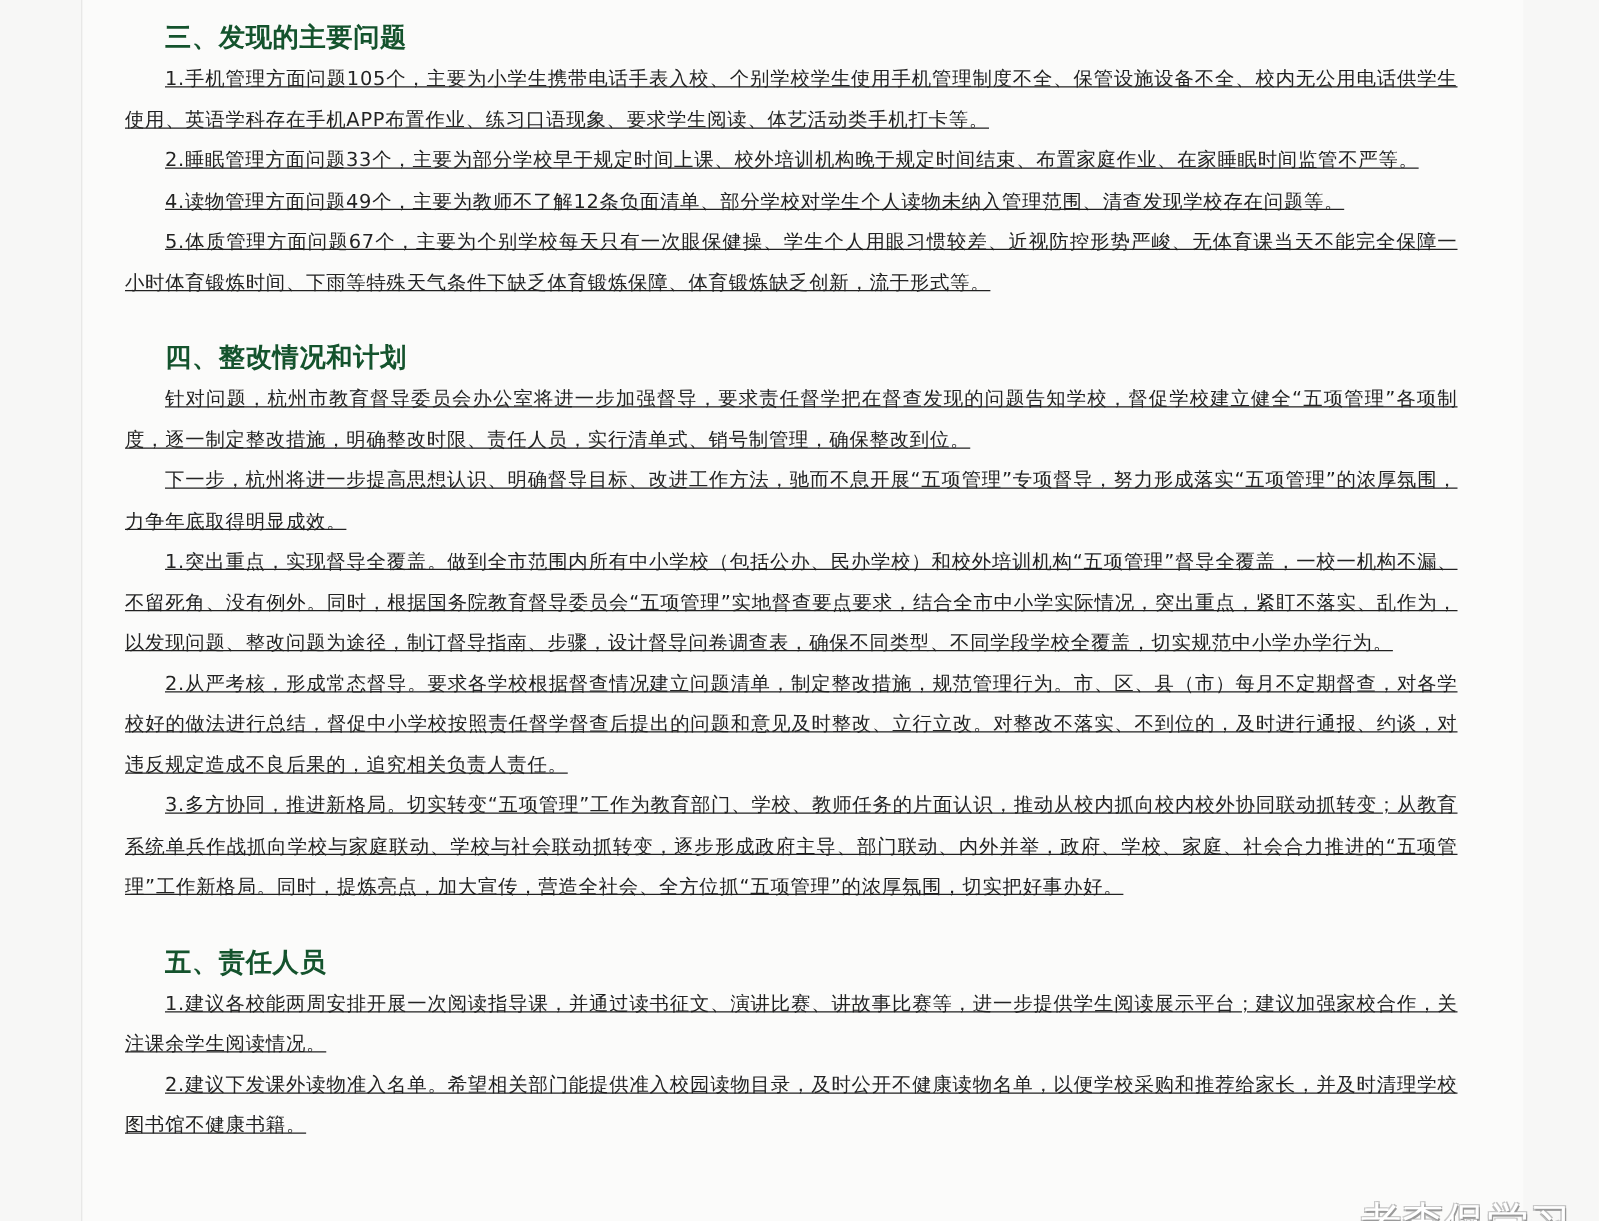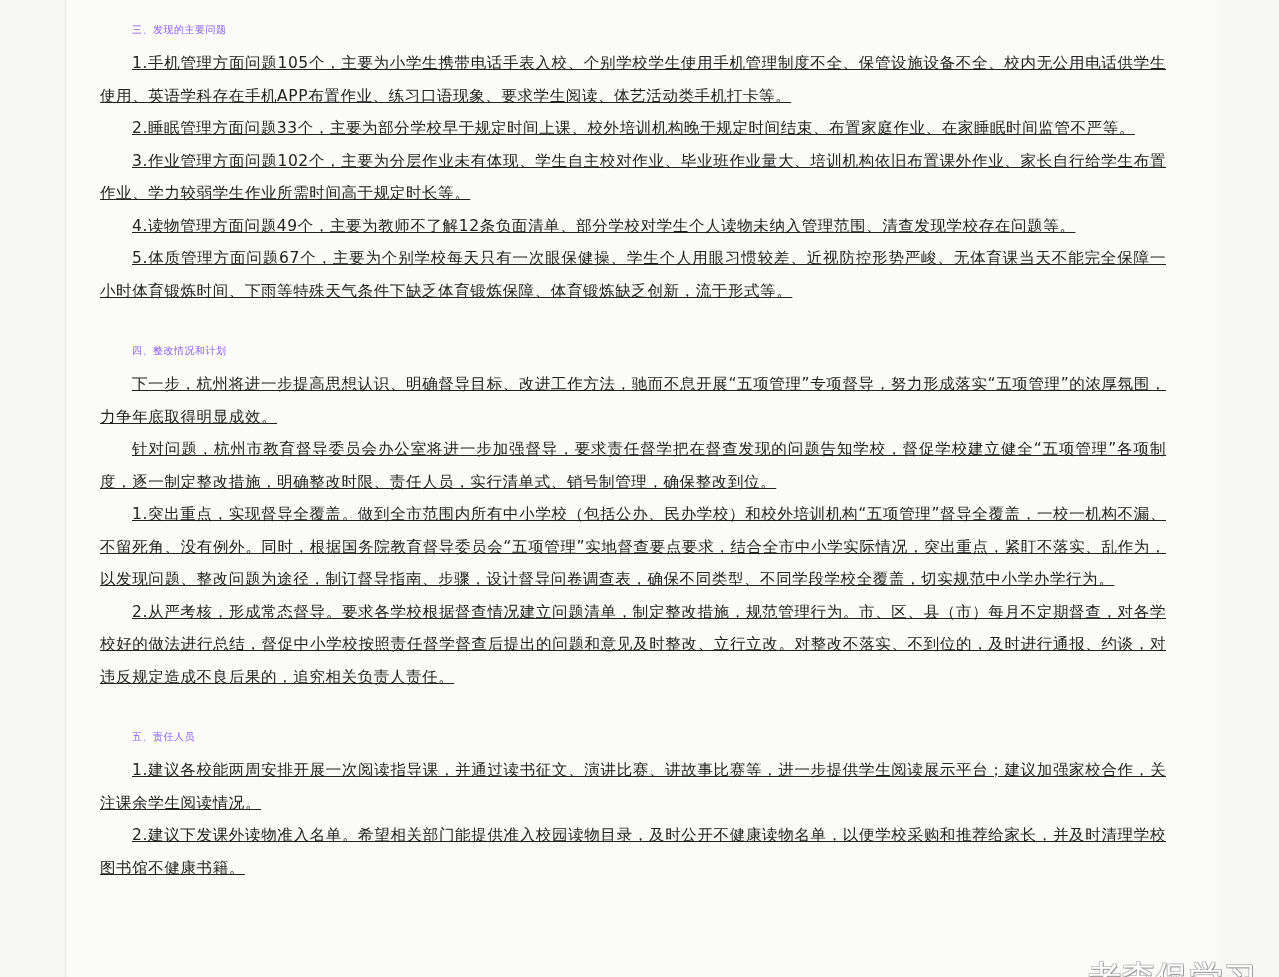--- a/index.html
+++ b/index.html
@@ -39,27 +39,27 @@
       height: 977px;
       background: #fbfbfa;
     }
     .content {
       position: absolute;
       left: 34px;
       top: 16px;
       width: 1066px;
     }
     .section-heading {
-      font-size: 10px;
-      font-weight: normal;
+      font-size: 21px;
+      font-weight: bold;
       line-height: 28px;
       margin: 0 0 3px 0;
       padding-left: 32px;
       letter-spacing: 0.5px;
-      color: #8b5cf6;
+      color: #14532d;
     }
     .para {
       font-size: 15.5px;
       line-height: 32.5px;
       margin: 0;
       text-indent: 32px;
       text-align: justify;
       letter-spacing: 0.6px;
       color: #222;
       text-decoration: underline;
@@ -86,31 +86,31 @@
 <div class="page-edge-left"></div>
 <div class="page-edge-right"></div>
 
 <div class="page">
   <div class="content">
 
     <div class="section">
       <div class="section-heading">三、发现的主要问题</div>
       <p class="para">1.手机管理方面问题105个，主要为小学生携带电话手表入校、个别学校学生使用手机管理制度不全、保管设施设备不全、校内无公用电话供学生使用、英语学科存在手机APP布置作业、练习口语现象、要求学生阅读、体艺活动类手机打卡等。</p>
       <p class="para">2.睡眠管理方面问题33个，主要为部分学校早于规定时间上课、校外培训机构晚于规定时间结束、布置家庭作业、在家睡眠时间监管不严等。</p>
-      <p class="para">3.作业管理方面问题102个，主要为分层作业未有体现、学生自主校对作业、毕业班作业量大、培训机构依旧布置课外作业、家长自行给学生布置作业、学力较弱学生作业所需时间高于规定时长等。</p>
       <p class="para">4.读物管理方面问题49个，主要为教师不了解12条负面清单、部分学校对学生个人读物未纳入管理范围、清查发现学校存在问题等。</p>
       <p class="para">5.体质管理方面问题67个，主要为个别学校每天只有一次眼保健操、学生个人用眼习惯较差、近视防控形势严峻、无体育课当天不能完全保障一小时体育锻炼时间、下雨等特殊天气条件下缺乏体育锻炼保障、体育锻炼缺乏创新，流于形式等。</p>
     </div>
 
     <div class="section">
       <div class="section-heading">四、整改情况和计划</div>
+      <p class="para">针对问题，杭州市教育督导委员会办公室将进一步加强督导，要求责任督学把在督查发现的问题告知学校，督促学校建立健全“五项管理”各项制度，逐一制定整改措施，明确整改时限、责任人员，实行清单式、销号制管理，确保整改到位。</p>
       <p class="para">下一步，杭州将进一步提高思想认识、明确督导目标、改进工作方法，驰而不息开展“五项管理”专项督导，努力形成落实“五项管理”的浓厚氛围，力争年底取得明显成效。</p>
-      <p class="para">针对问题，杭州市教育督导委员会办公室将进一步加强督导，要求责任督学把在督查发现的问题告知学校，督促学校建立健全“五项管理”各项制度，逐一制定整改措施，明确整改时限、责任人员，实行清单式、销号制管理，确保整改到位。</p>
       <p class="para">1.突出重点，实现督导全覆盖。做到全市范围内所有中小学校（包括公办、民办学校）和校外培训机构“五项管理”督导全覆盖，一校一机构不漏、不留死角、没有例外。同时，根据国务院教育督导委员会“五项管理”实地督查要点要求，结合全市中小学实际情况，突出重点，紧盯不落实、乱作为，以发现问题、整改问题为途径，制订督导指南、步骤，设计督导问卷调查表，确保不同类型、不同学段学校全覆盖，切实规范中小学办学行为。</p>
       <p class="para">2.从严考核，形成常态督导。要求各学校根据督查情况建立问题清单，制定整改措施，规范管理行为。市、区、县（市）每月不定期督查，对各学校好的做法进行总结，督促中小学校按照责任督学督查后提出的问题和意见及时整改、立行立改。对整改不落实、不到位的，及时进行通报、约谈，对违反规定造成不良后果的，追究相关负责人责任。</p>
+      <p class="para">3.多方协同，推进新格局。切实转变“五项管理”工作为教育部门、学校、教师任务的片面认识，推动从校内抓向校内校外协同联动抓转变；从教育系统单兵作战抓向学校与家庭联动、学校与社会联动抓转变，逐步形成政府主导、部门联动、内外并举，政府、学校、家庭、社会合力推进的“五项管理”工作新格局。同时，提炼亮点，加大宣传，营造全社会、全方位抓“五项管理”的浓厚氛围，切实把好事办好。</p>
     </div>
 
     <div class="section">
       <div class="section-heading">五、责任人员</div>
       <p class="para">1.建议各校能两周安排开展一次阅读指导课，并通过读书征文、演讲比赛、讲故事比赛等，进一步提供学生阅读展示平台；建议加强家校合作，关注课余学生阅读情况。</p>
       <p class="para">2.建议下发课外读物准入名单。希望相关部门能提供准入校园读物目录，及时公开不健康读物名单，以便学校采购和推荐给家长，并及时清理学校图书馆不健康书籍。</p>
     </div>
 
   </div>
 </div>

